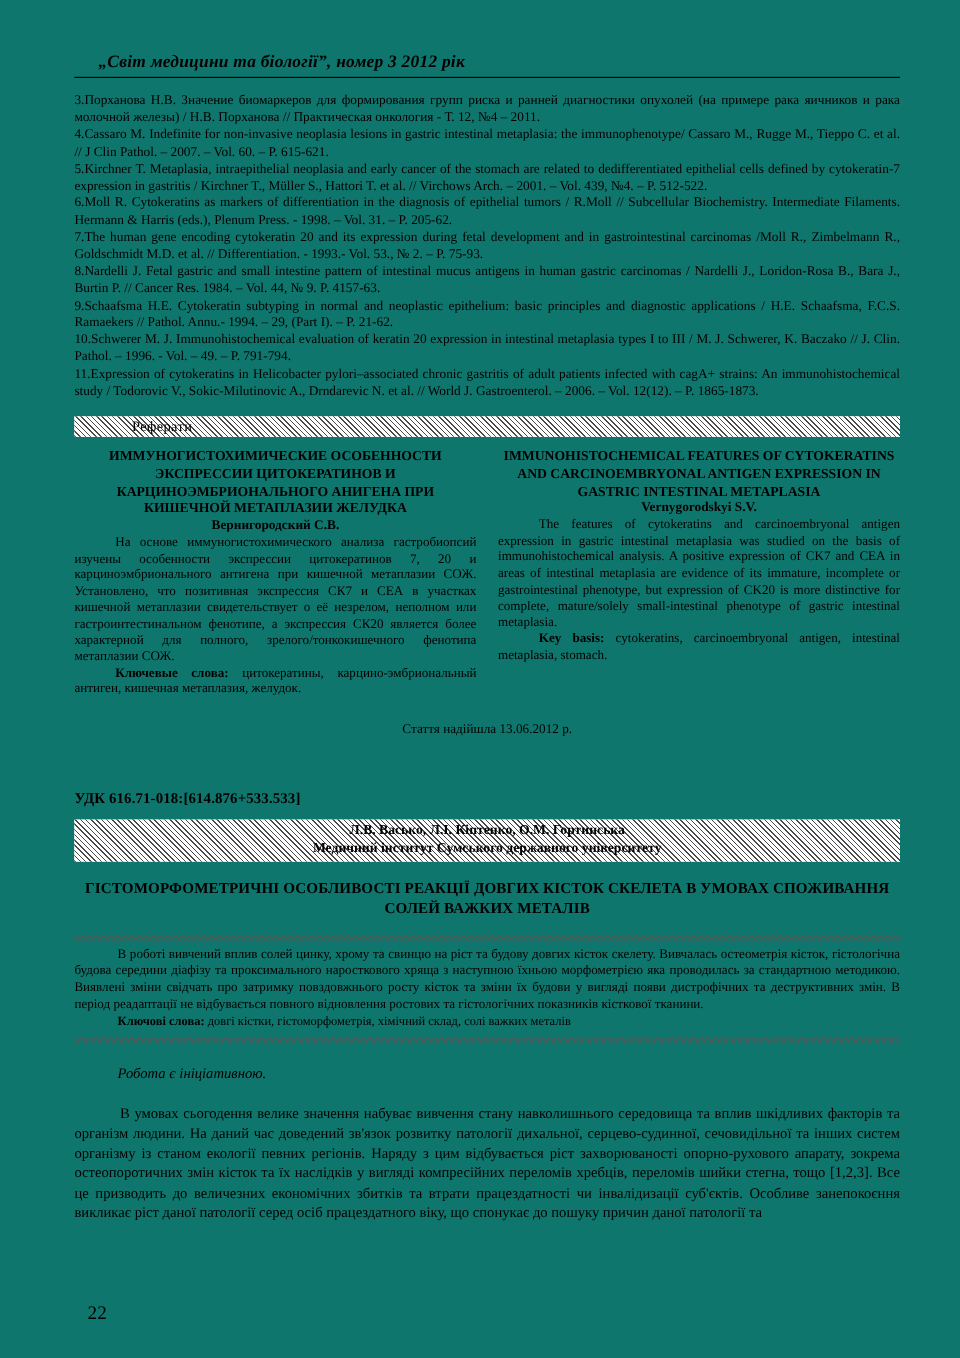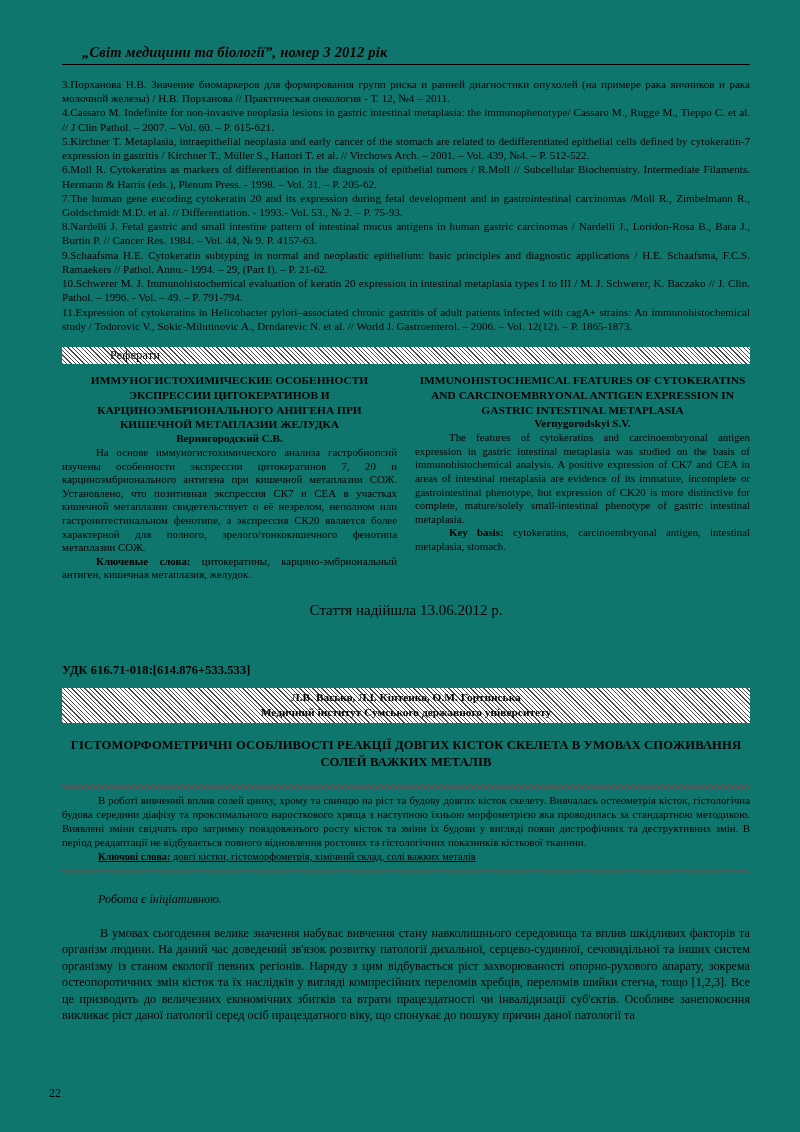--- a/index.html
+++ b/index.html
@@ -119,21 +119,21 @@
   }
   .col .kw {
     margin: 0;
     text-indent: 34px;
     text-align: justify;
   }
   .col .kw b { font-weight: bold; }
 
   .received {
     text-align: center;
-    font-size: 15px;
+    font-size: 11px;
     margin-top: 20px;
   }
 
   
   .udk {
     margin-top: 44px;
     font-weight: bold;
     font-size: 12.4px;
     letter-spacing: .1px;
   }
@@ -163,21 +163,21 @@
   .zig-bot { margin-top: 4px; }
 
   
   .uk-abs {
     font-size: 10.9px;
     line-height: 1.29;
     text-align: justify;
     margin-top: 4px;
   }
   .uk-abs p { margin: 0; text-indent: 36px; text-align: justify; }
-  .uk-kw { margin: 0; text-indent: 36px; font-size: 10.4px; text-decoration: underline; }
+  .uk-kw { margin: 0; text-indent: 36px; font-size: 10.4px; }
   .uk-kw b { font-weight: bold; }
 
   .init-note {
     margin-top: 18px;
     font-style: italic;
     font-size: 12.2px;
     text-indent: 36px;
   }
 
   
@@ -185,23 +185,23 @@
     margin-top: 18px;
     font-size: 12.2px;
     line-height: 1.345;
     text-align: justify;
   }
   .main-body p { margin: 0; text-indent: 38px; text-align: justify; }
 
   
   .pageno {
     position: absolute;
-    left: 49px;
+    left: 73px;
     top: 1086px;
-    font-size: 12px;
+    font-size: 16px;
   }
 </style>
 </head>
 <body>
 
 <div class="page">
   <div class="content">
 
     <div class="runhead">„Світ медицини та біології”, номер 3 2012 рік</div>
     <div class="runhead-rule"></div>

